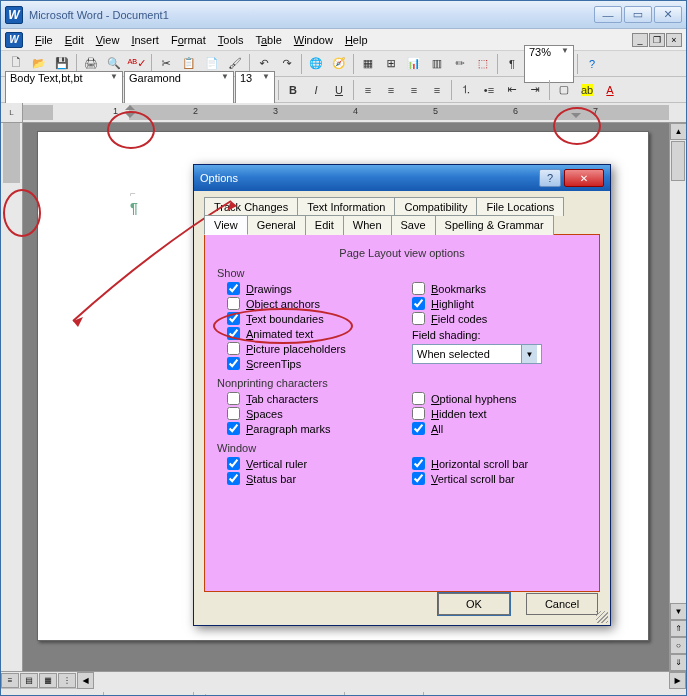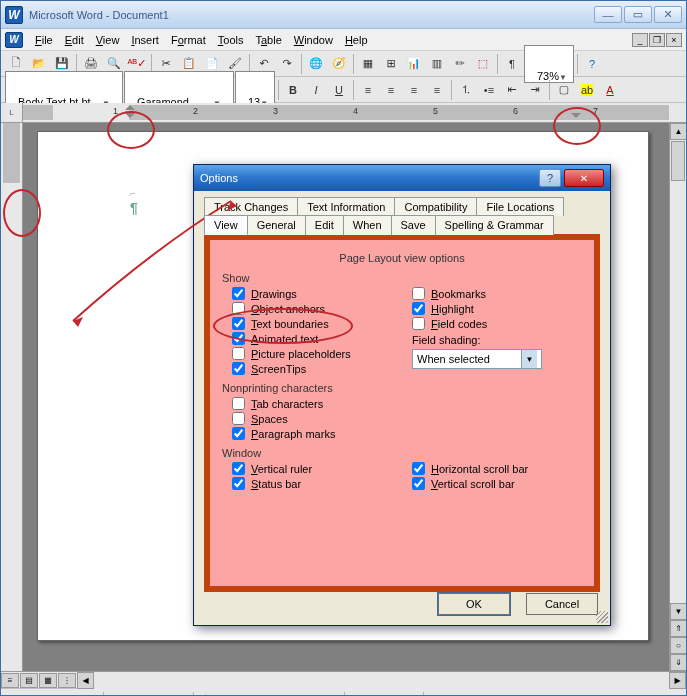--- a/index.html
+++ b/index.html
@@ -14,21 +14,21 @@
 .menubar{height:22px;background:#f0f0f0;display:flex;align-items:center;padding:0 4px;border-bottom:1px solid #d0d0d0}
 .menubar .sm{width:18px;height:16px;background:#1a5fb4;border:1px solid #0a3d7a;border-radius:2px;color:#fff;font-weight:bold;font-style:italic;font-size:10px;display:flex;align-items:center;justify-content:center;margin-right:6px}
 .mitem{padding:2px 6px;color:#000}
 .mitem u{text-decoration:underline}
 .mdi{margin-left:auto;display:flex;gap:1px}
 .mdib{width:16px;height:14px;border:1px solid #888;background:#d8d8d8;display:flex;align-items:center;justify-content:center;font-size:9px}
 
 .toolbar{height:26px;background:#e8e8e8;border-bottom:1px solid #c0c0c0;display:flex;align-items:center;padding:0 4px;gap:1px}
 .tbtn{width:22px;height:22px;border:1px solid transparent;display:flex;align-items:center;justify-content:center;color:#333}
 .sep{width:1px;height:20px;background:#b0b0b0;margin:0 2px}
-.combo{height:38px;border:1px solid #888;background:#fff;display:flex;align-items:flex-end;padding:0 12px;font-size:11px}
+.combo{height:38px;border:1px solid #888;background:#fff;display:flex;align-items:flex-start;padding:0 4px;font-size:11px}
 .combo .dd{margin-left:auto;font-size:8px;color:#555}
 
 .workarea{position:relative;height:548px;background:#808080;display:flex}
 .vruler{width:22px;background:#e8e8e8;border-right:1px solid #999;position:relative}
 .vruler .shade{position:absolute;left:2px;right:2px;background:#bdbdbd}
 .hruler-row{display:flex;height:20px}
 .hruler-corner{width:22px;background:#e8e8e8;border-right:1px solid #999;border-bottom:1px solid #999;display:flex;align-items:center;justify-content:center;font-size:8px;color:#555}
 .hruler{flex:1;background:#e8e8e8;border-bottom:1px solid #999;position:relative}
 .hruler .shade{position:absolute;top:2px;bottom:2px;background:#bdbdbd}
 .hruler .num{position:absolute;top:3px;font-size:9px;color:#333}
@@ -49,21 +49,21 @@
 .dialog{position:absolute;left:192px;top:163px;width:418px;height:462px;background:#ece9d8;border:1px solid #0a246a;box-shadow:3px 3px 10px rgba(0,0,0,0.5)}
 .dtitle{height:26px;background:linear-gradient(#5ca7e8,#2d79cf 45%,#1659b0);display:flex;align-items:center;padding:0 6px;color:#fff}
 .dtitle .t{flex:1}
 .dclose{width:40px;height:18px;background:linear-gradient(#e88,#c22);border:1px solid #800;border-radius:2px;color:#fff;display:flex;align-items:center;justify-content:center;font-size:10px}
 .dhelp{width:22px;height:18px;background:linear-gradient(#dce9f9,#a8c6ea);border:1px solid #6a8fc0;border-radius:2px;color:#2a4a7a;display:flex;align-items:center;justify-content:center;margin-right:3px}
 .dbody{padding:6px 10px 10px;position:relative;height:calc(100% - 26px)}
 .tabs{display:flex;flex-wrap:wrap;gap:0}
 .tab{border:1px solid #919b9c;border-bottom:none;background:#f5f4ea;padding:3px 9px;font-size:11px;margin-right:-1px;margin-bottom:-1px;position:relative}
 .tab.active{background:#fcfcfe;z-index:2;border-bottom:1px solid #fcfcfe}
 .tabrow2{display:flex;margin-top:0}
-.tpanel{border:6px solid #c2410c;background:#fca5a5;padding:8px 12px;height:358px}
+.tpanel{border:1px solid #c2410c;background:#f0abfc;padding:8px 12px;height:358px}
 .phead{text-align:center;margin:4px 0 8px;color:#333}
 .grp{margin-bottom:6px}
 .grplbl{color:#333;margin-bottom:2px}
 .cols{display:flex}
 .cols>div{flex:1}
 .chk{display:flex;align-items:center;gap:6px;padding:1px 0 1px 10px;color:#000}
 .chk input{width:13px;height:13px}
 .sel{border:1px solid #7f9db9;background:#fff;height:20px;display:flex;align-items:center;padding:0 4px;width:130px;margin-left:10px;margin-top:2px}
 .sel .dd{margin-left:auto;background:#cde;border-left:1px solid #7f9db9;width:16px;height:18px;display:flex;align-items:center;justify-content:center;font-size:8px}
 .dbtns{position:absolute;right:12px;bottom:10px;display:flex;gap:16px}
@@ -359,20 +359,34 @@
               </label>
               <label class="chk">
                 <input type="checkbox" style="">
                 <span><u>S</u>paces</span>
               </label>
               <label class="chk">
                 <input type="checkbox" checked="" style="">
                 <span><u>P</u>aragraph marks</span>
               </label>
             </div>
+            <div id="np-right">
+              <label class="chk">
+                <input type="checkbox" style="">
+                <span><u>O</u>ptional hyphens</span>
+              </label>
+              <label class="chk">
+                <input type="checkbox" style="">
+                <span><u>H</u>idden text</span>
+              </label>
+              <label class="chk">
+                <input type="checkbox" checked="" style="">
+                <span><u>A</u>ll</span>
+              </label>
+            </div>
           </div>
       </div>
 
       <div class="grp">
         <div class="grplbl">Window</div>
         <div class="cols">
             <div id="win-left">
               <label class="chk">
                 <input type="checkbox" checked="" style="">
                 <span><u>V</u>ertical ruler</span>

